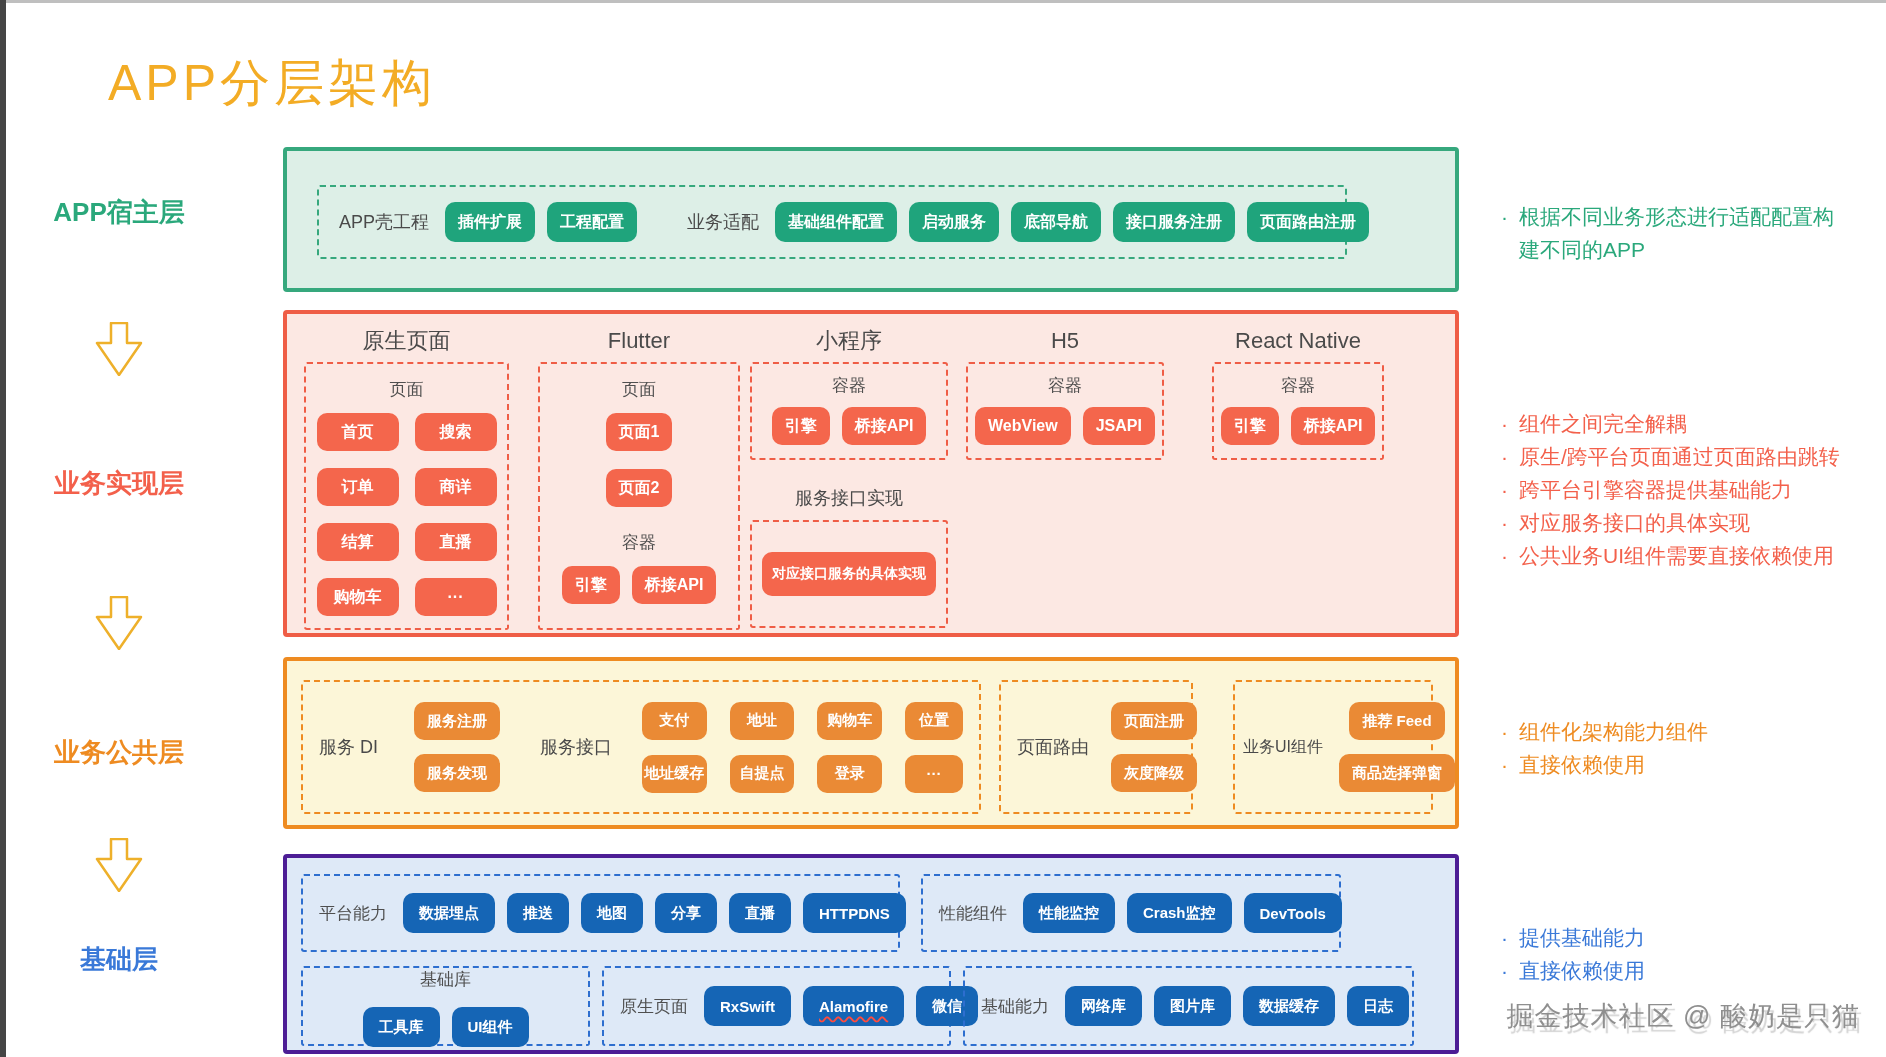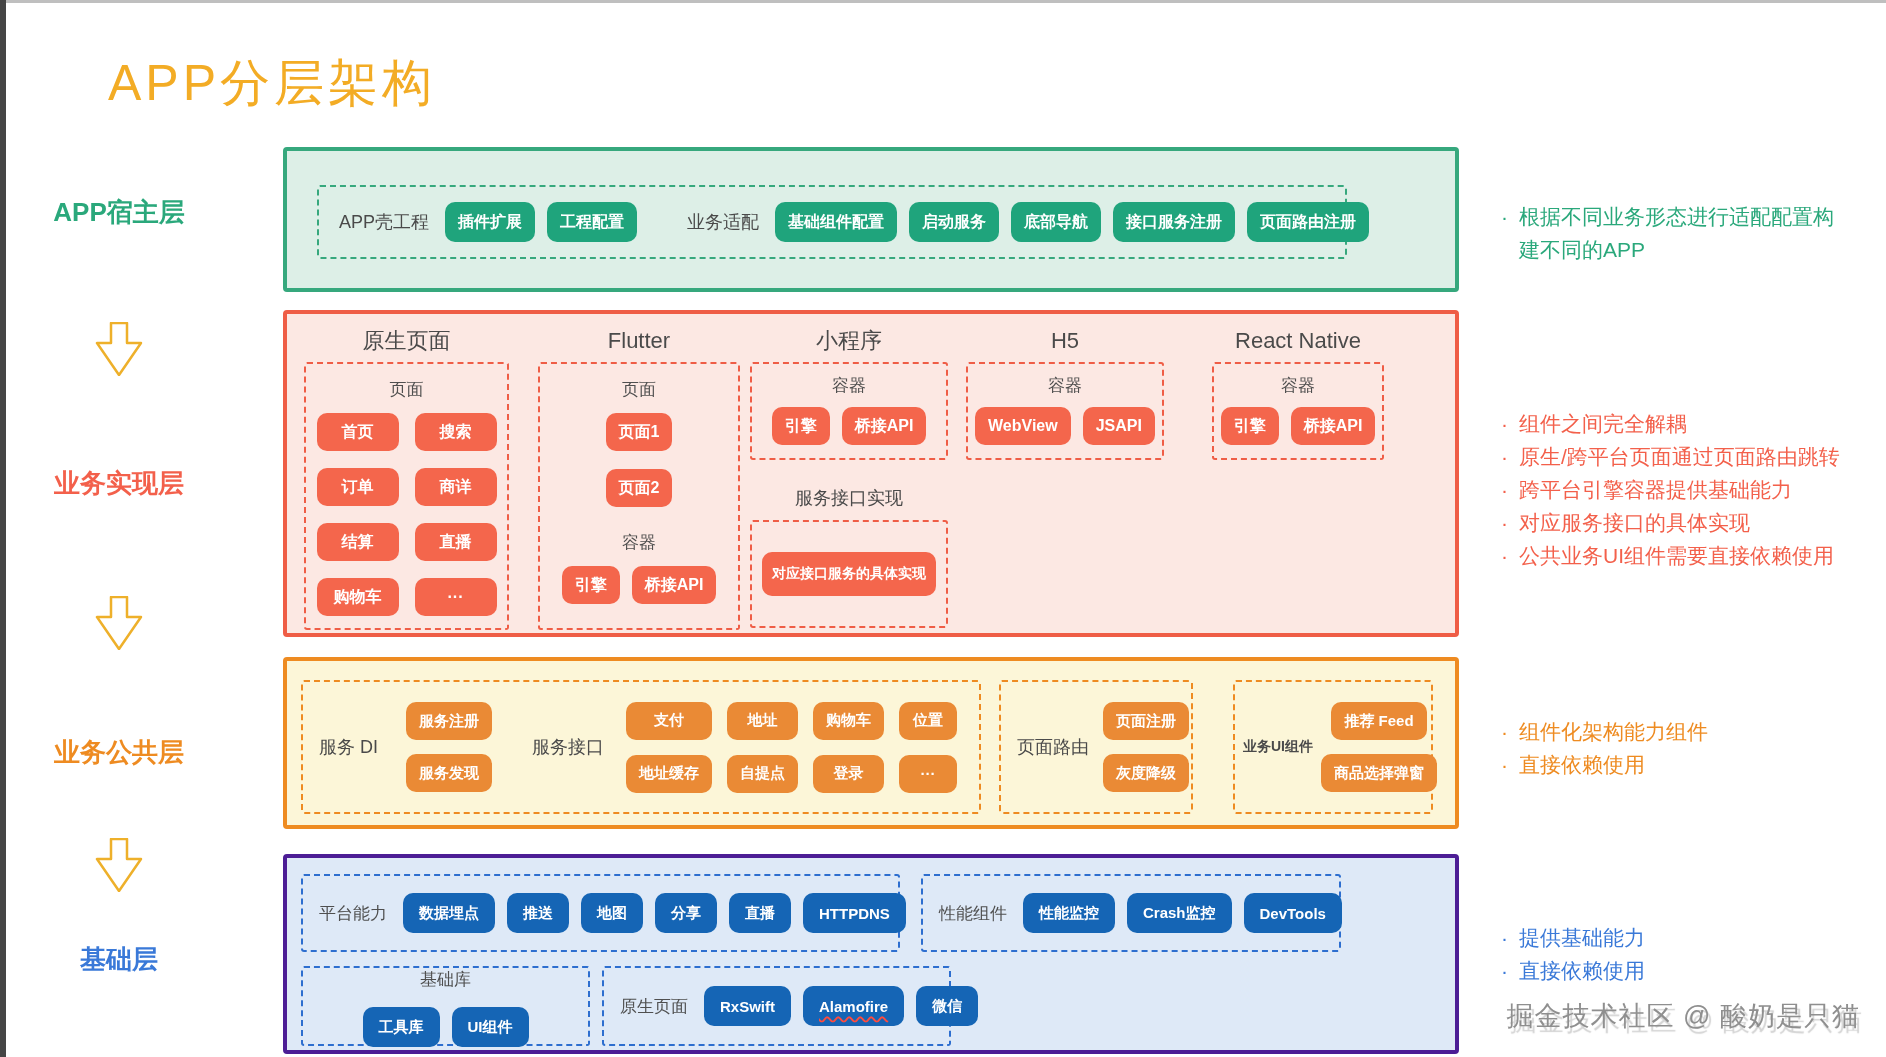--- a/index.html
+++ b/index.html
@@ -37,21 +37,21 @@
   .orange-dash { border-color:#ee8b21; }
   .blue-dash   { border-color:#2d6ecf; }
 
   
   .chip {
     height:38px; padding:0 13px; border-radius:10px; color:#fff; font-weight:bold;
     font-size:16px; display:flex; align-items:center; justify-content:center; white-space:nowrap;
   }
   .green-box .chip  { background:#1fa47c; height:40px; }
   .red-box .chip    { background:#f4664c; }
-  .orange-box .chip { background:#ea8a35; font-size:15px; }
+  .orange-box .chip { background:#ea8a35; font-size:15px;margin-left:8px; }
   .blue-box .chip   { background:#1565b5; height:40px; font-size:15px; padding:0 16px; }
   .chip.wavy { text-decoration:underline wavy #ff4b3e 2px; text-underline-offset:4px; }
 
   .chip-row { display:flex; gap:12px; justify-content:center; }
   .chip-col { display:flex; flex-direction:column; gap:17px; align-items:center; }
   .chip-grid { display:grid; }
   .cols2 { grid-template-columns:repeat(2,82px); gap:17px 16px; justify-content:center; }
   .cols2 .chip { padding:0 4px; }
   .cols4 { grid-template-columns:repeat(4,auto); gap:15px 15px; }
 
@@ -233,21 +233,21 @@
         </div>
     </div>
     <div class="ob-sub dashed orange-dash" style="left:712px; width:194px;">
       <span class="inline-label">页面路由</span>
       <div class="chip-col">
           <span class="chip">页面注册</span>
           <span class="chip">灰度降级</span>
         </div>
     </div>
     <div class="ob-sub dashed orange-dash" style="left:946px; width:200px; padding:0 8px; gap:8px;">
-      <span class="inline-label" style="font-size:14px;font-weight:bold;">业务UI组件</span>
+      <span class="inline-label" style="font-size:16px;">业务UI组件</span>
       <div class="chip-col">
           <span class="chip">推荐 Feed</span>
           <span class="chip">商品选择弹窗</span>
         </div>
     </div>
   </div>
 
   <div class="layer-box blue-box">
     <div class="bb-sub dashed blue-dash" style="left:14px; top:16px; width:599px; height:78px;">
       <span class="box-label">平台能力</span>
@@ -276,20 +276,29 @@
         </div>
     </div>
     <div class="bb-sub dashed blue-dash" style="left:315px; top:108px; width:349px; height:80px;">
       <span class="box-label">原生页面</span>
       <div class="chip-row">
           <span class="chip">RxSwift</span>
           <span class="chip wavy">Alamofire</span>
           <span class="chip">微信</span>
         </div>
     </div>
+    <div class="bb-sub dashed blue-dash" style="left:676px; top:108px; width:451px; height:80px;">
+      <span class="box-label">基础能力</span>
+      <div class="chip-row">
+          <span class="chip">网络库</span>
+          <span class="chip">图片库</span>
+          <span class="chip">数据缓存</span>
+          <span class="chip">日志</span>
+        </div>
+    </div>
   </div>
 
   <div class="ann c-green" style="left:1497px; top:200px; width:350px;">
       <div class="bullet-line"><span class="bullet">·</span><span>根据不同业务形态进行适配配置构建不同的APP</span></div>
     </div>
   <div class="ann c-red" style="left:1497px; top:407px; width:400px;">
       <div class="bullet-line"><span class="bullet">·</span><span>组件之间完全解耦</span></div>
       <div class="bullet-line"><span class="bullet">·</span><span>原生/跨平台页面通过页面路由跳转</span></div>
       <div class="bullet-line"><span class="bullet">·</span><span>跨平台引擎容器提供基础能力</span></div>
       <div class="bullet-line"><span class="bullet">·</span><span>对应服务接口的具体实现</span></div>

